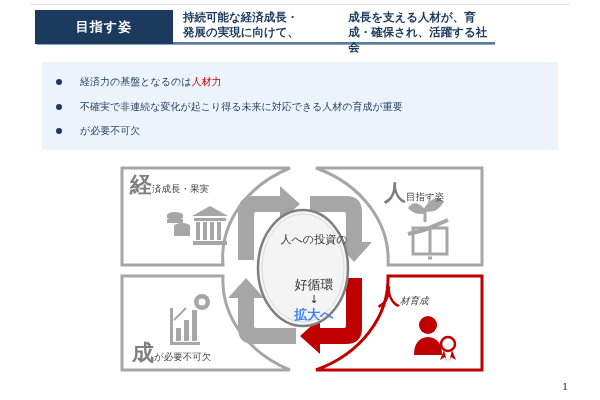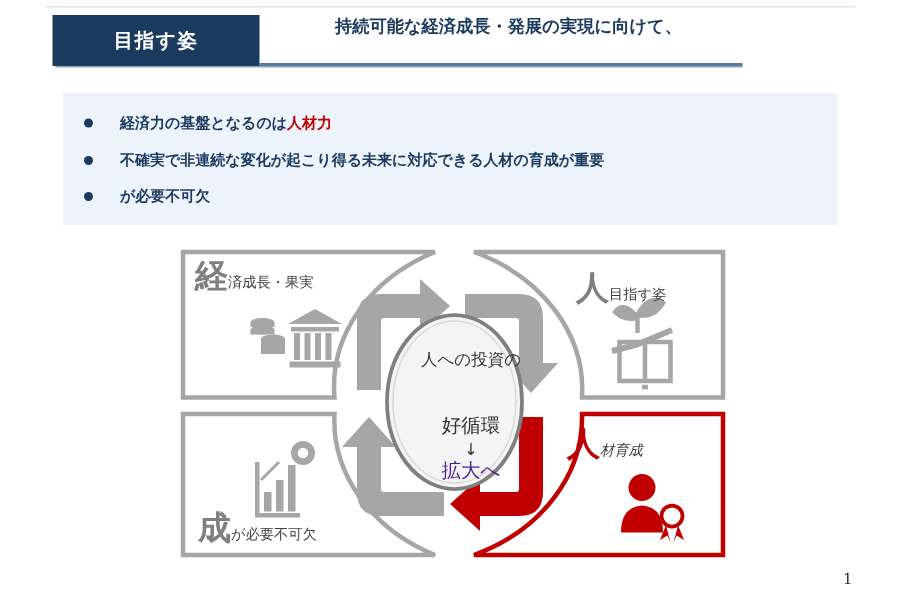--- a/index.html
+++ b/index.html
@@ -7,51 +7,52 @@
   body { position:relative; font-family:"DejaVu Sans", sans-serif; }
 
   .top-rule { position:absolute; left:30px; top:4px; width:540px; height:1px; background:#e3e3e3; }
 
   .header { position:absolute; left:35px; top:10px; width:460px; height:34px; display:flex; }
   .header-shadow { position:absolute; left:37px; top:43px; width:458px; height:2px; background:#8aa4bf; }
   .header-label { width:138px; height:100%; background:#1b3a5e; color:#fff; font-size:13px; font-weight:bold; display:flex; align-items:center; justify-content:center; letter-spacing:1px; }
   .header-text { flex:1; padding-left:10px; display:flex; flex-direction:row; justify-content:center; color:#1b3a5e; font-size:11.5px; font-weight:bold; line-height:15px; border-bottom:2px solid #5b7a99;gap:43px; }
 
   .points { position:absolute; left:42px; top:62px; width:516px; height:88px; background:#edf3fb; padding:8px 0 0 14px; }
-  .point { display:flex; align-items:center; height:24.5px; font-size:10px; font-weight:bold; color:#1b3a5e; }
+  .point { display:flex; align-items:center; height:24.5px; font-size:10px; font-weight:normal; color:#1b3a5e; }
   .bullet { width:6px; height:6px; border-radius:50%; background:#1b3a5e; margin-right:18px; }
   .red { color:#c00000; }
 
   .diagram { position:absolute; left:110px; top:160px; width:390px; height:215px; }
   .diagram svg { position:absolute; left:0; top:0; }
 
   .quad-title { position:absolute; display:flex; align-items:flex-end; font-weight:bold; color:#7f7f7f; }
   .quad-title .big { font-size:22px; line-height:22px; }
   .quad-title .small { font-size:9.5px; line-height:14px; color:#404040; font-weight:normal; }
   .quad-title.hl .big { color:#c00000; }
   .quad-title.hl .small { color:#404040;font-style:italic; }
 
   .center-text { position:absolute; left:152px; top:73px; width:104px; text-align:center; color:#333; }
   .center-text .l1 { font-size:11px; line-height:14px; }
   .center-text .l2 { font-size:13px; line-height:17px;margin-top:29px; }
   .center-text .l3 { font-size:11px; line-height:13px; }
-  .center-text .l4 { font-size:13px; line-height:17px; color:#4c1d95; font-weight:normal; }
+  .center-text .l4 { font-size:13px; line-height:17px; color:#3b82f6; font-weight:bold; }
 
   .page-num { position:absolute; left:562px; top:381px; font-size:10px; color:#333; font-family:"DejaVu Serif", serif; }
 </style>
 </head>
 <body>
 
 <div class="top-rule"></div>
 
 <div class="header-shadow"></div>
 <div class="header">
   <div class="header-label">目指す姿</div>
   <div class="header-text">
     <span>持続可能な経済成長・発展の実現に向けて、</span>
+    <span>成長を支える人材が、育成・確保され、活躍する社会</span>
   </div>
 </div>
 
 <div class="points">
   <div class="point">
     <span class="bullet"></span>
     <span>経済力の基盤となるのは</span>
       <span class="red">人材力</span>
   </div>
   <div class="point">

